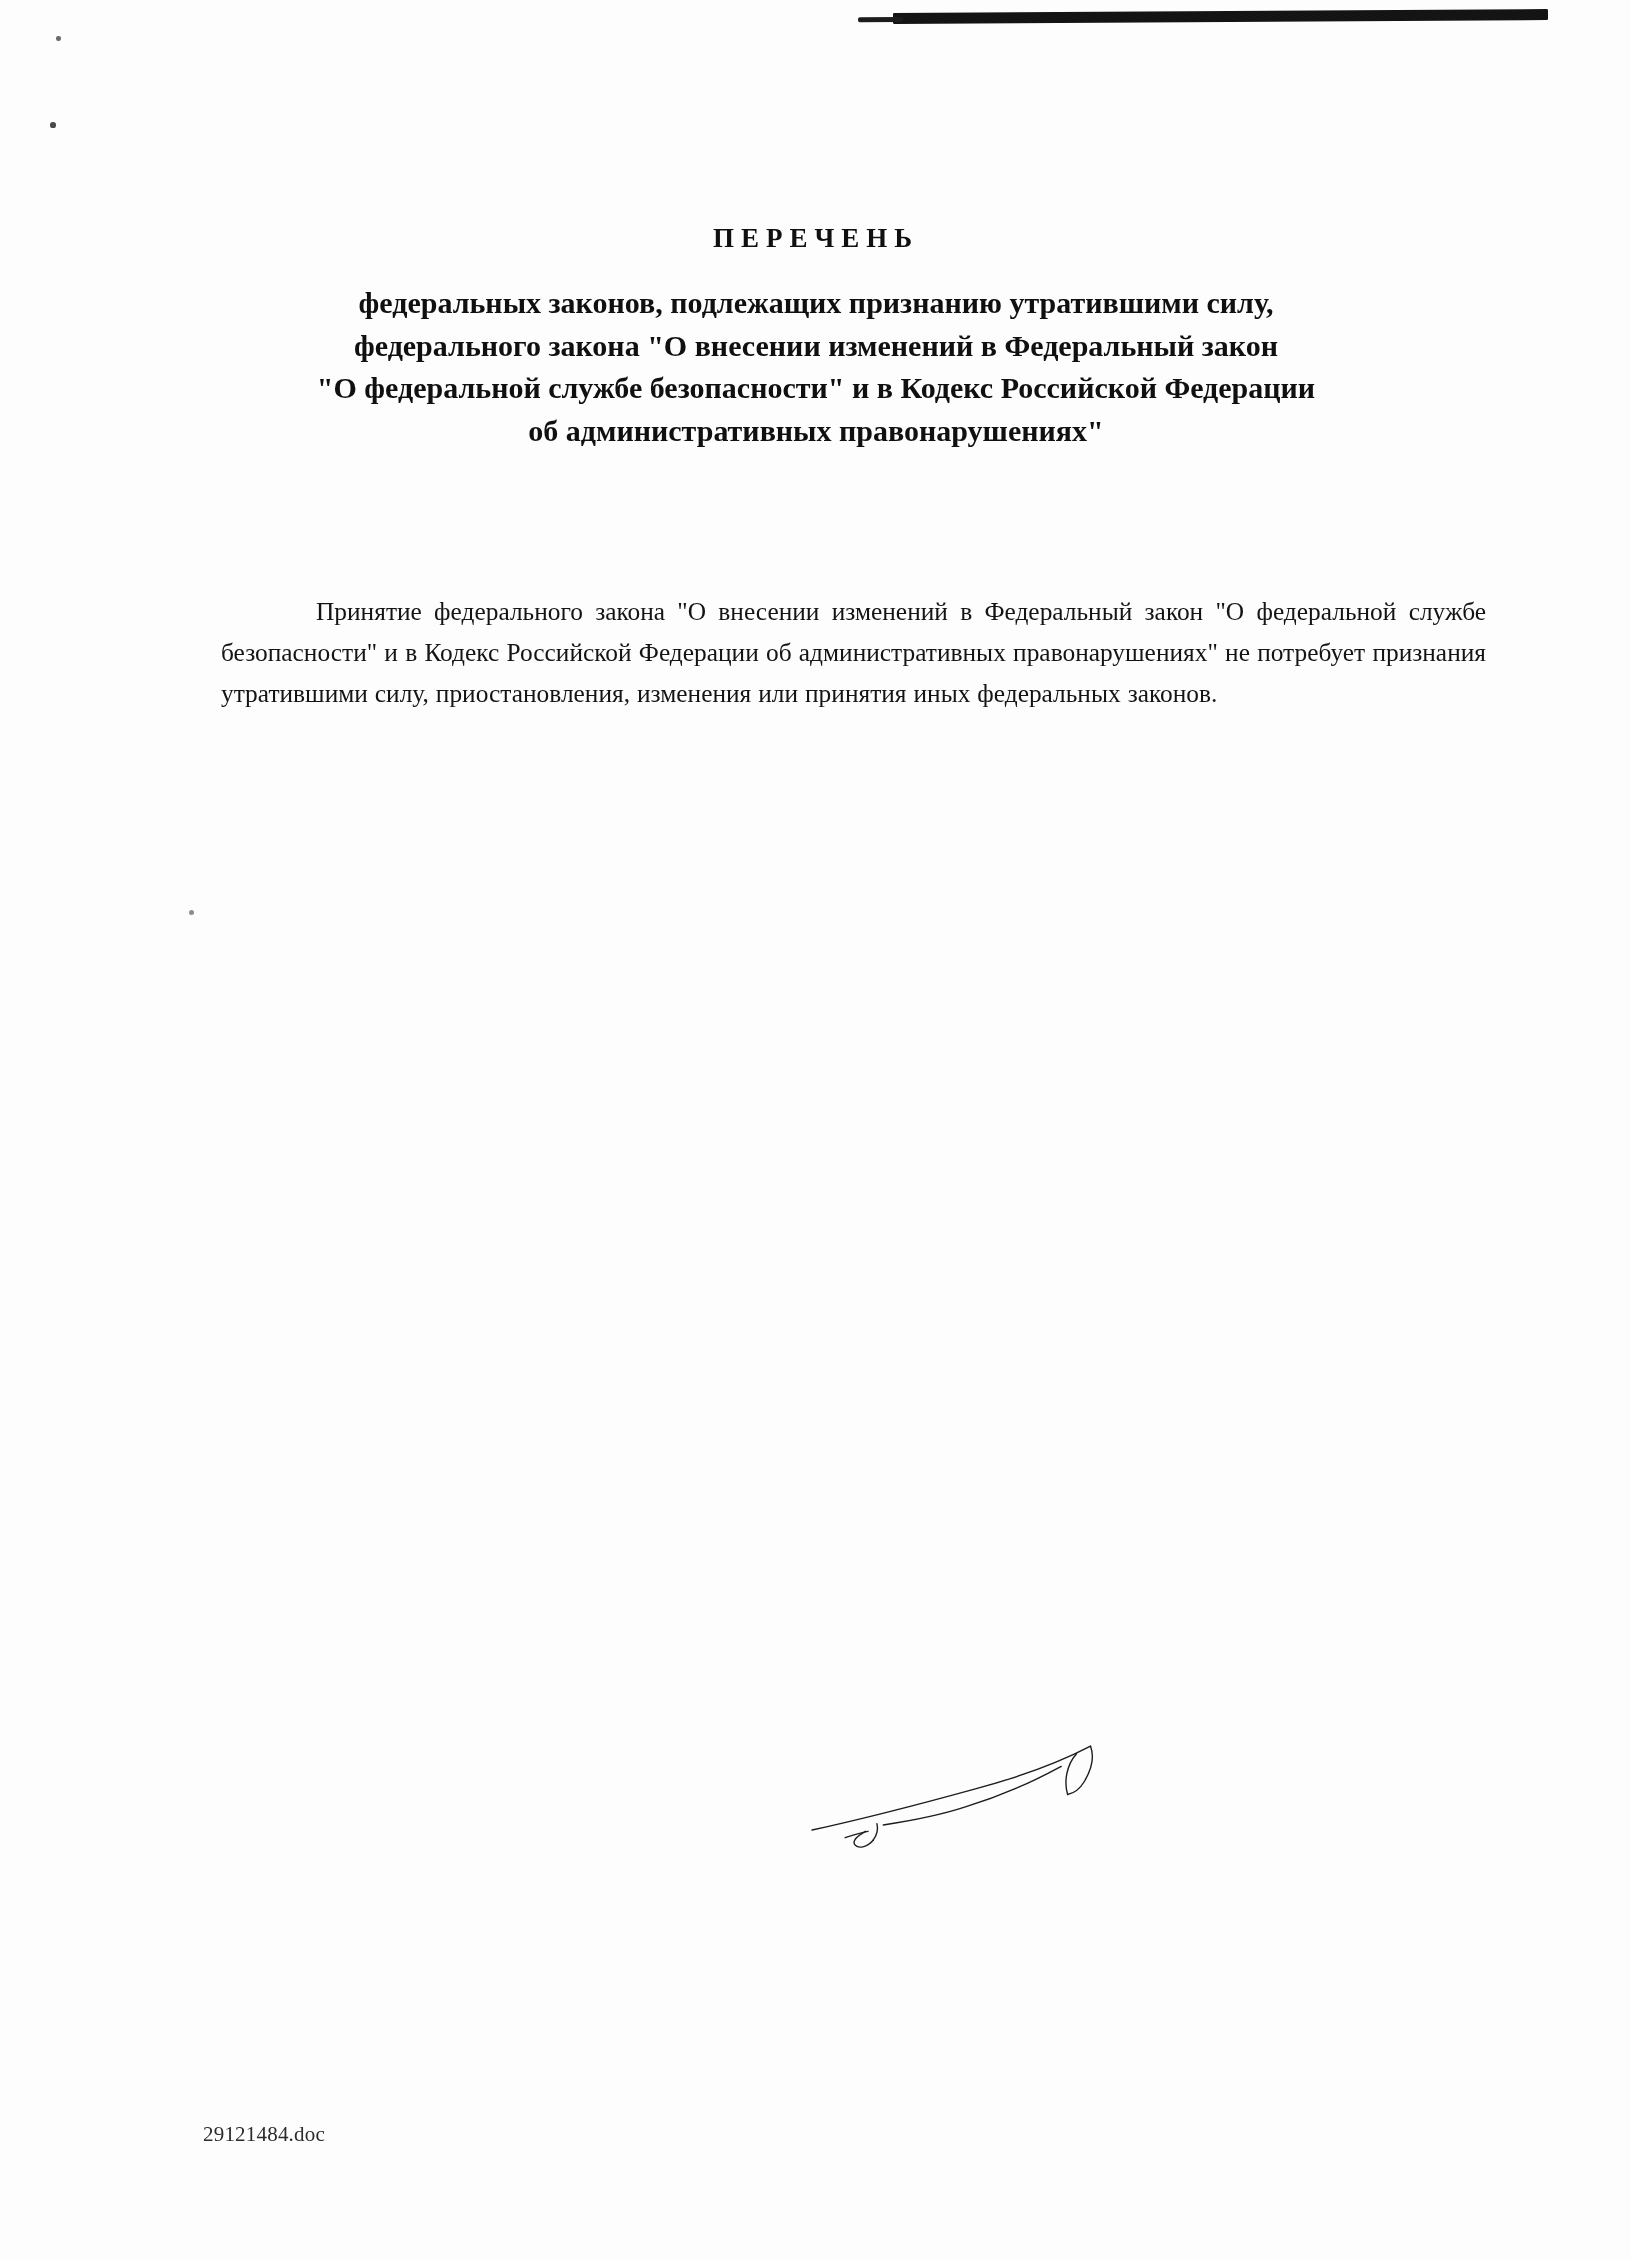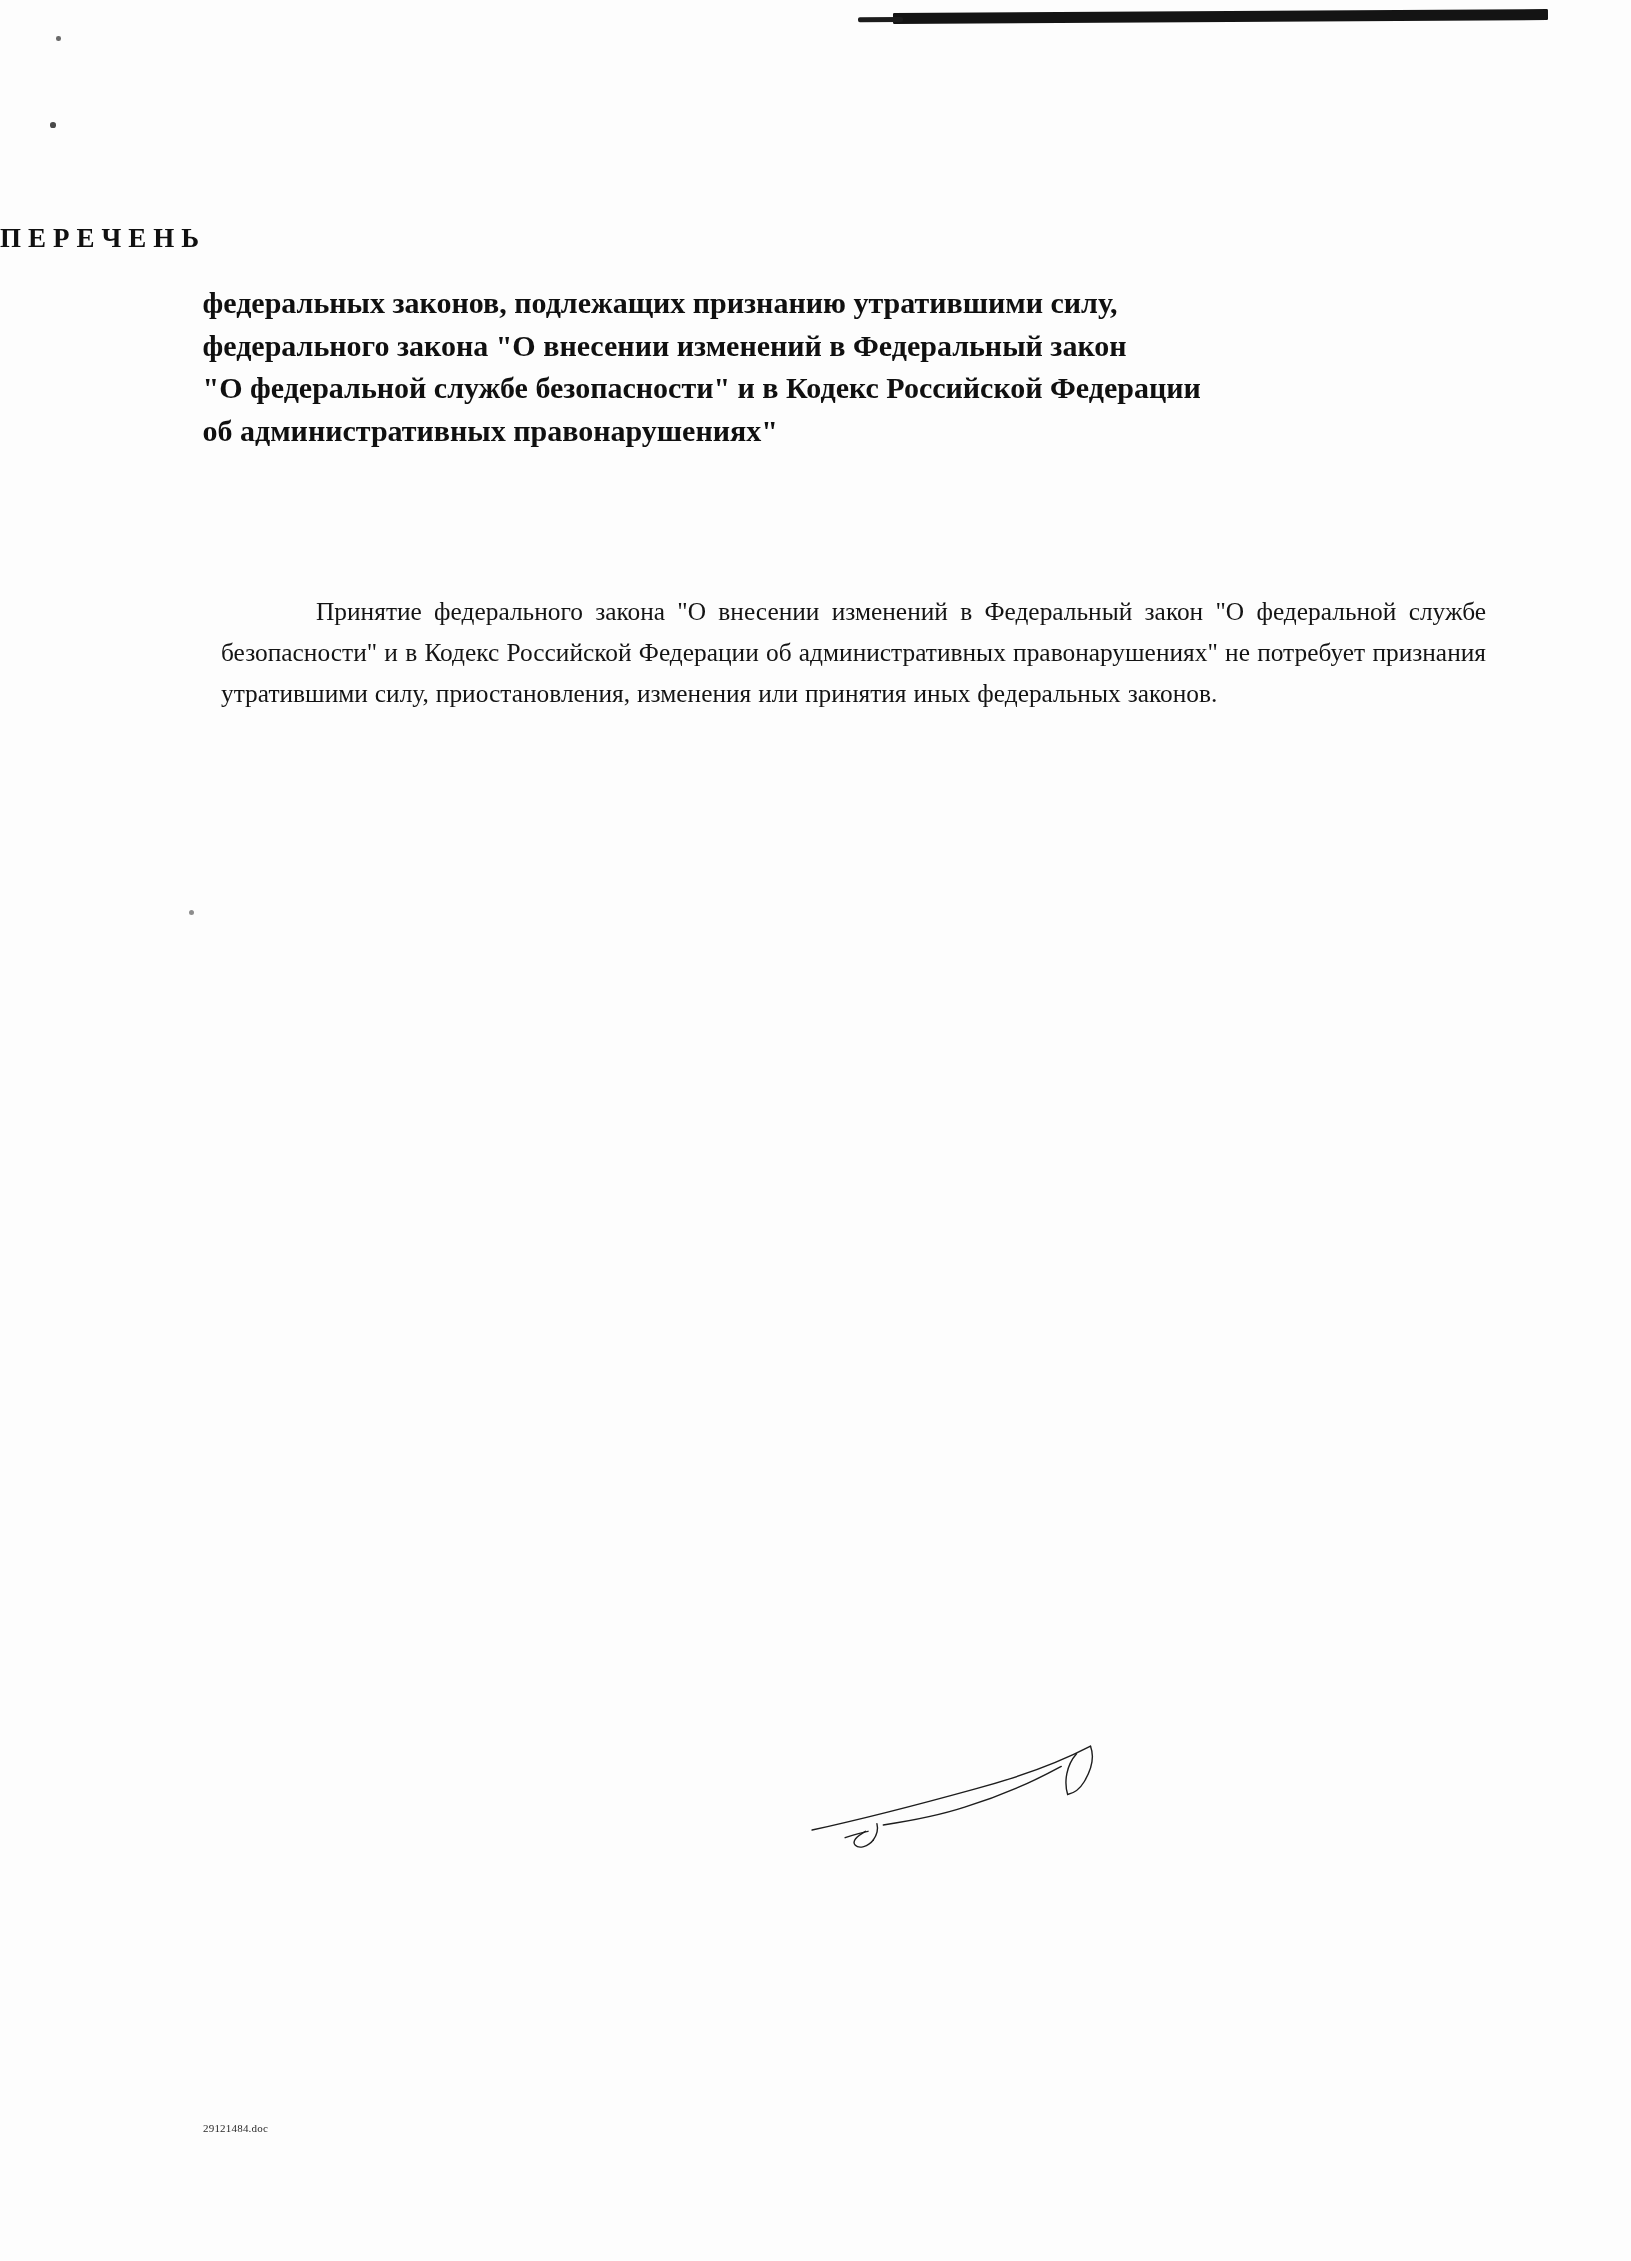--- a/index.html
+++ b/index.html
@@ -50,21 +50,21 @@
   .speck-a { left: 56px;  top: 36px;  width: 4.5px;  height: 4.5px; }
   .speck-b { left: 50px;  top: 122px; width: 5.7px;  height: 5.7px; background: #4a4a4a;}
   .speck-c { left: 189px; top: 910px; width: 5.1px; height: 5.1px; background: #8d8d8d;}
 
   
   .title-block {
     position: absolute;
     top: 223px;
     left: 0;
     width: 100%;
-    text-align: left;
+    text-align: center;
   }
   .doc-title {
     font-weight: bold;
     font-size: 27px;
     letter-spacing: 7px;
     margin: 0 0 28px 0;
     color: #101010;
   }
   .subtitle {
     font-weight: bold;
@@ -102,21 +102,21 @@
     height: 134px;
   }
   .signature svg { display: block; width: 100%; height: 100%; }
 
   
   .footer {
     position: absolute;
     left: 203px;
     top: 2122px;
     font-family: "Liberation Serif", "DejaVu Serif", serif;
-    font-size: 11px;
+    font-size: 21px;
     color: #2b2b2b;
     letter-spacing: 0.2px;
   }
 </style>
 </head>
 <body>
 
 <div class="page">
 
   <div class="top-bar"></div>

